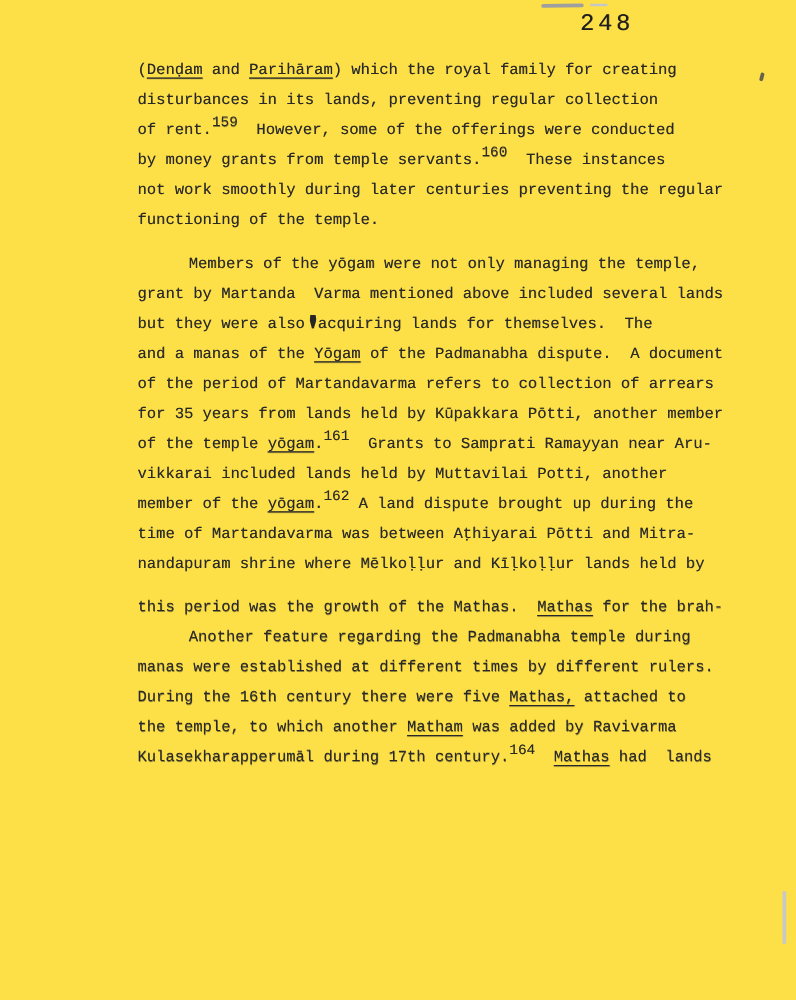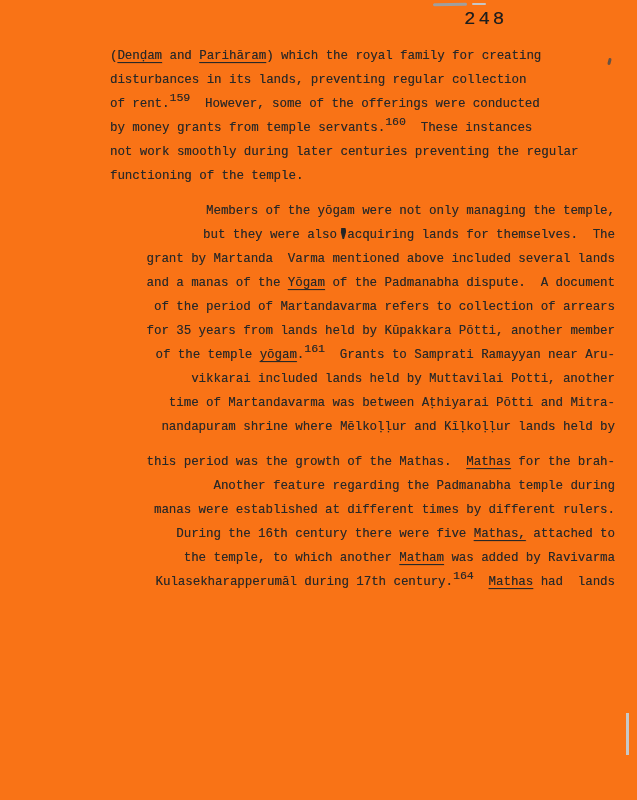--- a/index.html
+++ b/index.html
@@ -4,21 +4,21 @@
 <style>
   html, body { margin: 0; padding: 0; }
   body {
     width: 637px; height: 800px;
     background: #ffffff;
     font-family: "Liberation Mono", "DejaVu Sans Mono", monospace;
   }
   .page {
     position: relative;
     width: 637px; height: 800px;
-    background: #f97316;
+    background: #fde047;
     overflow: hidden;
     color: #2b2b2b;
     font-family: Liberation Mono, monospace;
   }
   .page-number {
     position: absolute;
     left: 464px; top: 8px;
     font-size: 19px;
     letter-spacing: 3px;
     color: #1e1e1e;
@@ -31,21 +31,21 @@
     font-size: 12.4px;
     color: #282828;
     text-shadow: 0.25px 0.25px 0.35px rgba(40,40,40,.5);
   }
   .line {
     white-space: pre;
     height: 24px;
     line-height: 24px;
   }
   .indent { text-indent: 41px; }
-  .para + .para { margin-top: 11px; text-align: right; }
+  .para + .para { margin-top: 11px; }
   .u {
     text-decoration: underline;
     text-underline-offset: 3px;
     text-decoration-thickness: 1px;
   }
   .sup {
     font-size: 11.5px;
     position: relative;
     top: -6px;
   }
@@ -96,27 +96,28 @@
       <div class="para">
         <div class="line"><span class="">(</span><span class="u">Denḍam</span><span class=""> and </span><span class="u">Parihāram</span><span class="">) which the royal family for creating</span></div>
         <div class="line"><span class="">disturbances in its lands, preventing regular collection</span></div>
         <div class="line"><span class="">of rent.</span><span class=" sup">159</span><span class="">  However, some of the offerings were conducted</span></div>
         <div class="line"><span class="">by money grants from temple servants.</span><span class=" sup">160</span><span class="">  These instances</span></div>
         <div class="line"><span class="">not work smoothly during later centuries preventing the regular</span></div>
         <div class="line"><span class="">functioning of the temple.</span></div>
       </div>
       <div class="para">
         <div class="line indent"><span class="">Members of the yōgam were not only managing the temple,</span></div>
+        <div class="line"><span class="">grant by Martanda  Varma mentioned above included several lands</span></div>
         <div class="line"><span class="">but they were also </span><span class="blot"></span><span class="">acquiring lands for themselves.  The</span></div>
-        <div class="line"><span class="">grant by Martanda  Varma mentioned above included several lands</span></div>
         <div class="line"><span class="">and a manas of the </span><span class="u">Yōgam</span><span class=""> of the Padmanabha dispute.  A document</span></div>
         <div class="line"><span class="">of the period of Martandavarma refers to collection of arrears</span></div>
         <div class="line"><span class="">for 35 years from lands held by Kūpakkara Pōtti, another member</span></div>
         <div class="line"><span class="">of the temple </span><span class="u">yōgam</span><span class="">.</span><span class=" sup">161</span><span class="">  Grants to Samprati Ramayyan near Aru-</span></div>
         <div class="line"><span class="">vikkarai included lands held by Muttavilai Potti, another</span></div>
+        <div class="line"><span class="">member of the </span><span class="u">yōgam</span><span class="">.</span><span class=" sup">162</span><span class=""> A land dispute brought up during the</span></div>
         <div class="line"><span class="">time of Martandavarma was between Aṭhiyarai Pōtti and Mitra-</span></div>
         <div class="line"><span class="">nandapuram shrine where Mēlkoḷḷur and Kīḷkoḷḷur lands held by</span></div>
       </div>
       <div class="para">
         <div class="line"><span class="">this period was the growth of the Mathas.  </span><span class="u">Mathas</span><span class=""> for the brah-</span></div>
         <div class="line indent"><span class="">Another feature regarding the Padmanabha temple during</span></div>
         <div class="line"><span class="">manas were established at different times by different rulers.</span></div>
         <div class="line"><span class="">During the 16th century there were five </span><span class="u">Mathas,</span><span class=""> attached to</span></div>
         <div class="line"><span class="">the temple, to which another </span><span class="u">Matham</span><span class=""> was added by Ravivarma</span></div>
         <div class="line"><span class="">Kulasekharapperumāl during 17th century.</span><span class=" sup">164</span><span class="">  </span><span class="u">Mathas</span><span class=""> had  lands</span></div>

